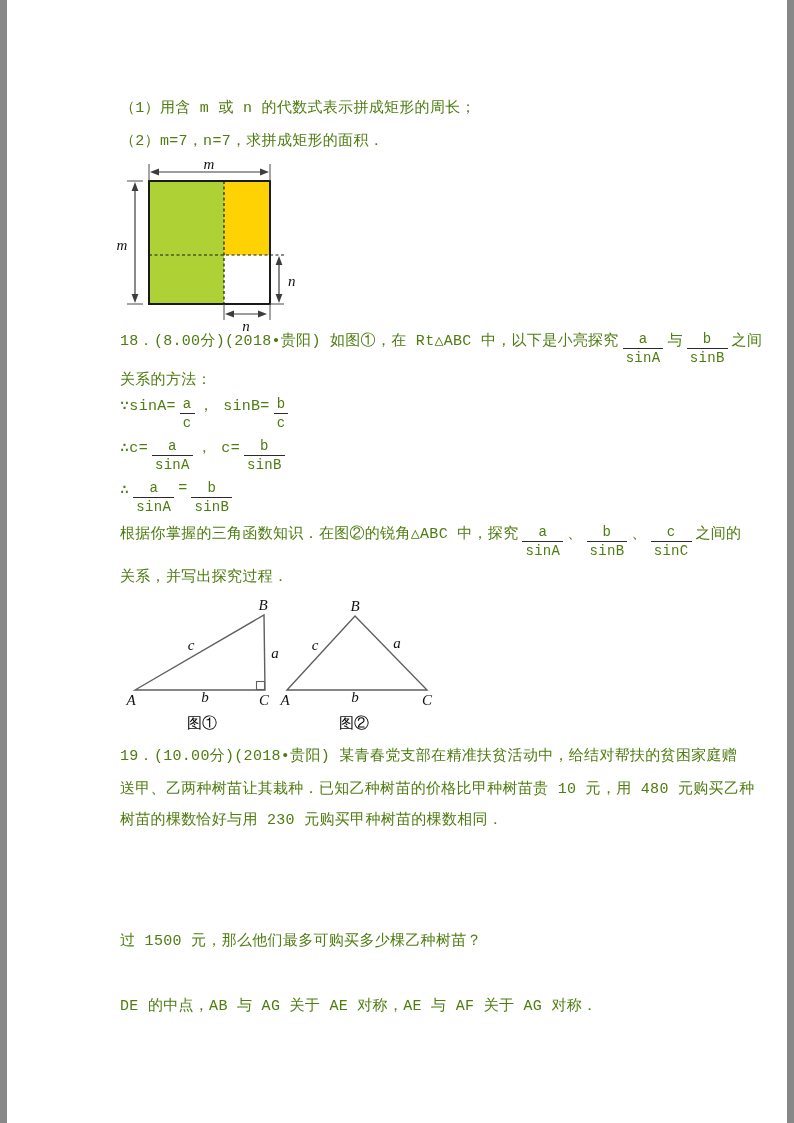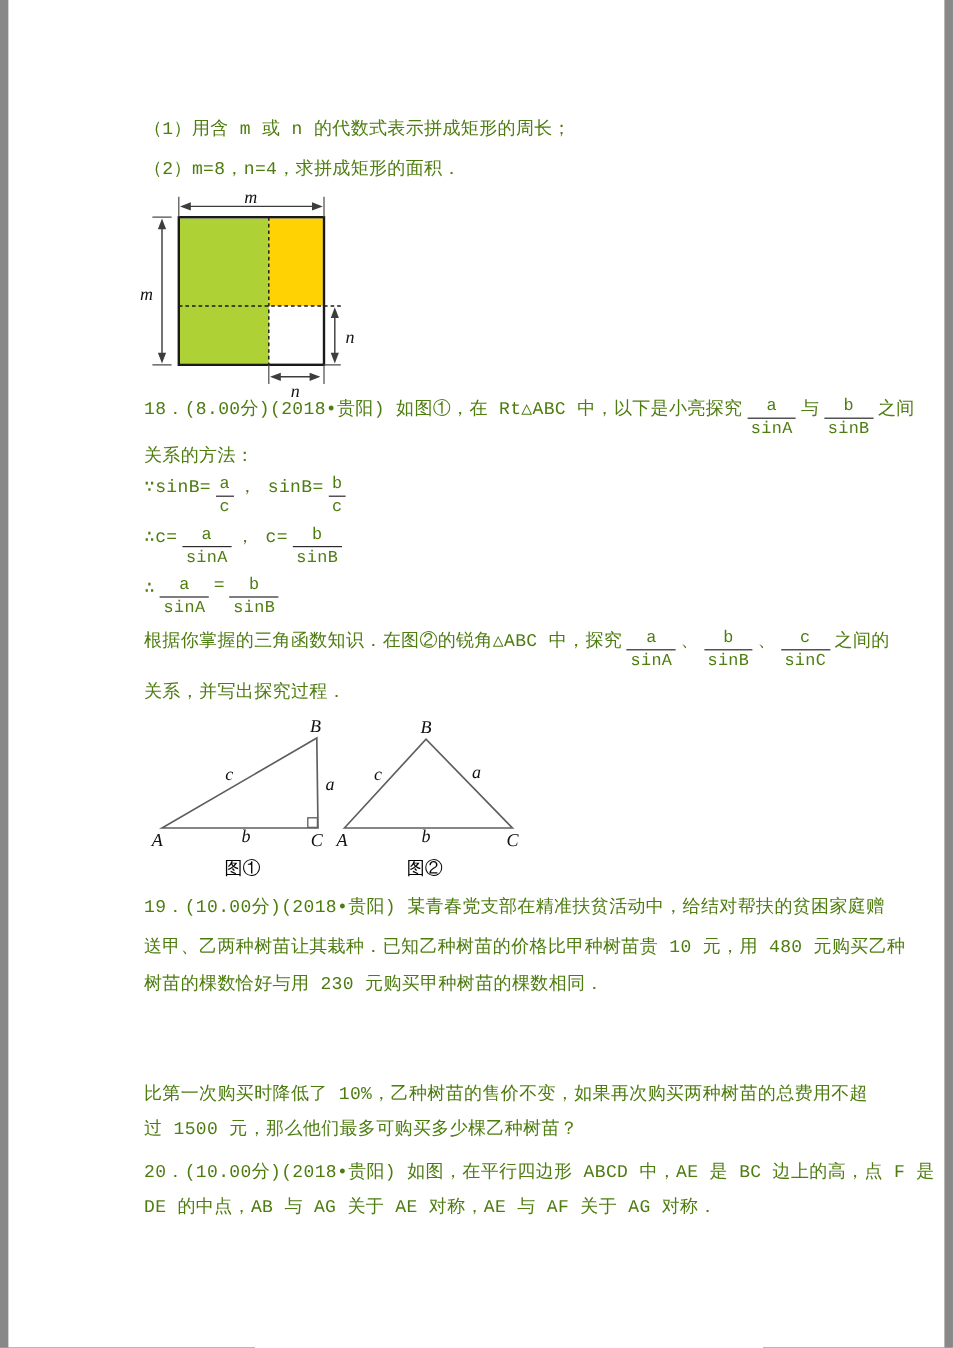--- a/index.html
+++ b/index.html
@@ -46,21 +46,21 @@
   svg text.var{font-style:italic;font-size:15px;fill:#111;}
   svg text.cap{font-style:normal;font-size:15px;fill:#000;
     font-family:"Liberation Mono","DejaVu Sans Mono",sans-serif;}
 </style>
 </head>
 <body>
 
 <div class="page">
 
   <div class="tline" style="top:98px">（1）用含 m 或 n 的代数式表示拼成矩形的周长；</div>
-  <div class="tline" style="top:131px">（2）m=8，n=4，求拼成矩形的面积．</div>
+  <div class="tline" style="top:131px">（2）m=7，n=7，求拼成矩形的面积．</div>
 
   <svg class="fig" style="left:105px;top:158px" width="190" height="176" viewBox="0 0 190 176">
 
     <rect x="38" y="24" width="74" height="121" fill="#aed136"></rect>
     <rect x="112" y="24" width="45" height="73" fill="#ffd203"></rect>
 
     <line x1="112" y1="23" x2="112" y2="146" stroke="#1a1a1a" stroke-width="1.2" stroke-dasharray="3,2.5"></line>
     <line x1="37" y1="97" x2="172" y2="97" stroke="#1a1a1a" stroke-width="1.2" stroke-dasharray="3,2.5"></line>
 
     <rect x="37" y="23" width="121" height="123" fill="none" stroke="#1a1a1a" stroke-width="2"></rect>
@@ -92,21 +92,21 @@
 
     <text class="var" x="97" y="11" text-anchor="middle">m</text>
     <text class="var" x="10" y="92" text-anchor="middle">m</text>
     <text class="var" x="176" y="128" text-anchor="start">n</text>
     <text class="var" x="134" y="173" text-anchor="middle">n</text>
   </svg>
 
   <div class="frow" style="top:331px;height:42px"><span class="run">18．(8.00分)(2018•贵阳) 如图①，在 Rt△ABC 中，以下是小亮探究</span><span class="frac"><span class="num">a</span><span class="den">sinA</span></span><span class="run">与</span><span class="frac"><span class="num">b</span><span class="den">sinB</span></span><span class="run">之间</span></div>
   <div class="tline" style="top:370px">关系的方法：</div>
 
-  <div class="frow" style="top:396px;height:42px"><span class="run">∵sinB=</span><span class="frac"><span class="num">a</span><span class="den">c</span></span><span class="run">， sinB=</span><span class="frac"><span class="num">b</span><span class="den">c</span></span></div>
+  <div class="frow" style="top:396px;height:42px"><span class="run">∵sinA=</span><span class="frac"><span class="num">a</span><span class="den">c</span></span><span class="run">， sinB=</span><span class="frac"><span class="num">b</span><span class="den">c</span></span></div>
   <div class="frow" style="top:438px"><span class="run">∴c=</span><span class="frac"><span class="num">a</span><span class="den">sinA</span></span><span class="run">， c=</span><span class="frac"><span class="num">b</span><span class="den">sinB</span></span></div>
   <div class="frow" style="top:480px"><span class="run">∴</span><span class="frac"><span class="num">a</span><span class="den">sinA</span></span><span class="run">=</span><span class="frac"><span class="num">b</span><span class="den">sinB</span></span></div>
 
   <div class="frow" style="top:524px"><span class="run">根据你掌握的三角函数知识．在图②的锐角△ABC 中，探究</span><span class="frac"><span class="num">a</span><span class="den">sinA</span></span><span class="run">、</span><span class="frac"><span class="num">b</span><span class="den">sinB</span></span><span class="run">、</span><span class="frac"><span class="num">c</span><span class="den">sinC</span></span><span class="run">之间的</span></div>
   <div class="tline" style="top:567px">关系，并写出探究过程．</div>
 
   <svg class="fig" style="left:110px;top:598px" width="330" height="135" viewBox="0 0 330 135">
 
     <polygon points="18,92 147,17 148,92" fill="none" stroke="#5f5f5f" stroke-width="1.4"></polygon>
     <rect x="139.5" y="83.5" width="8" height="8" fill="none" stroke="#5f5f5f" stroke-width="1.1"></rect>
@@ -124,19 +124,17 @@
     <text class="var" x="310" y="107" text-anchor="middle">C</text>
     <text class="var" x="198" y="52" text-anchor="middle">c</text>
     <text class="var" x="280" y="50" text-anchor="middle">a</text>
     <text class="var" x="238" y="104" text-anchor="middle">b</text>
     <text class="cap" x="237" y="130" text-anchor="middle">图②</text>
   </svg>
 
   <div class="tline" style="top:746px">19．(10.00分)(2018•贵阳) 某青春党支部在精准扶贫活动中，给结对帮扶的贫困家庭赠</div>
   <div class="tline" style="top:779px">送甲、乙两种树苗让其栽种．已知乙种树苗的价格比甲种树苗贵 10 元，用 480 元购买乙种</div>
   <div class="tline" style="top:810px">树苗的棵数恰好与用 230 元购买甲种树苗的棵数相同．</div>
-  <div class="tline" style="top:902px">比第一次购买时降低了 10%，乙种树苗的售价不变，如果再次购买两种树苗的总费用不超</div>
   <div class="tline" style="top:931px">过 1500 元，那么他们最多可购买多少棵乙种树苗？</div>
 
-  <div class="tline" style="top:967px">20．(10.00分)(2018•贵阳) 如图，在平行四边形 ABCD 中，AE 是 BC 边上的高，点 F 是</div>
   <div class="tline" style="top:996px">DE 的中点，AB 与 AG 关于 AE 对称，AE 与 AF 关于 AG 对称．</div>
 
 </div>
 
 </body></html>

